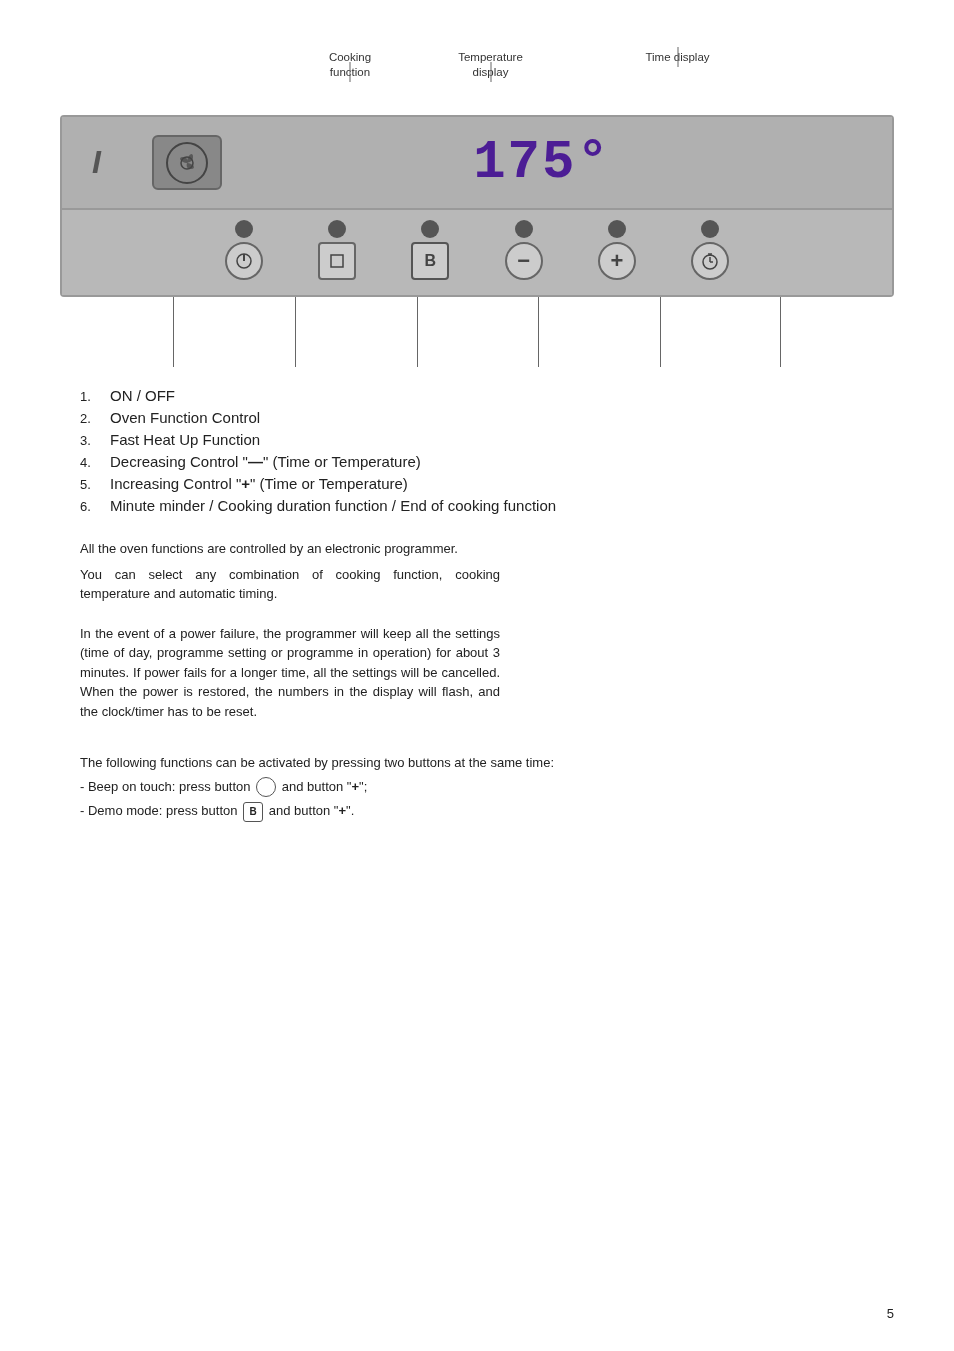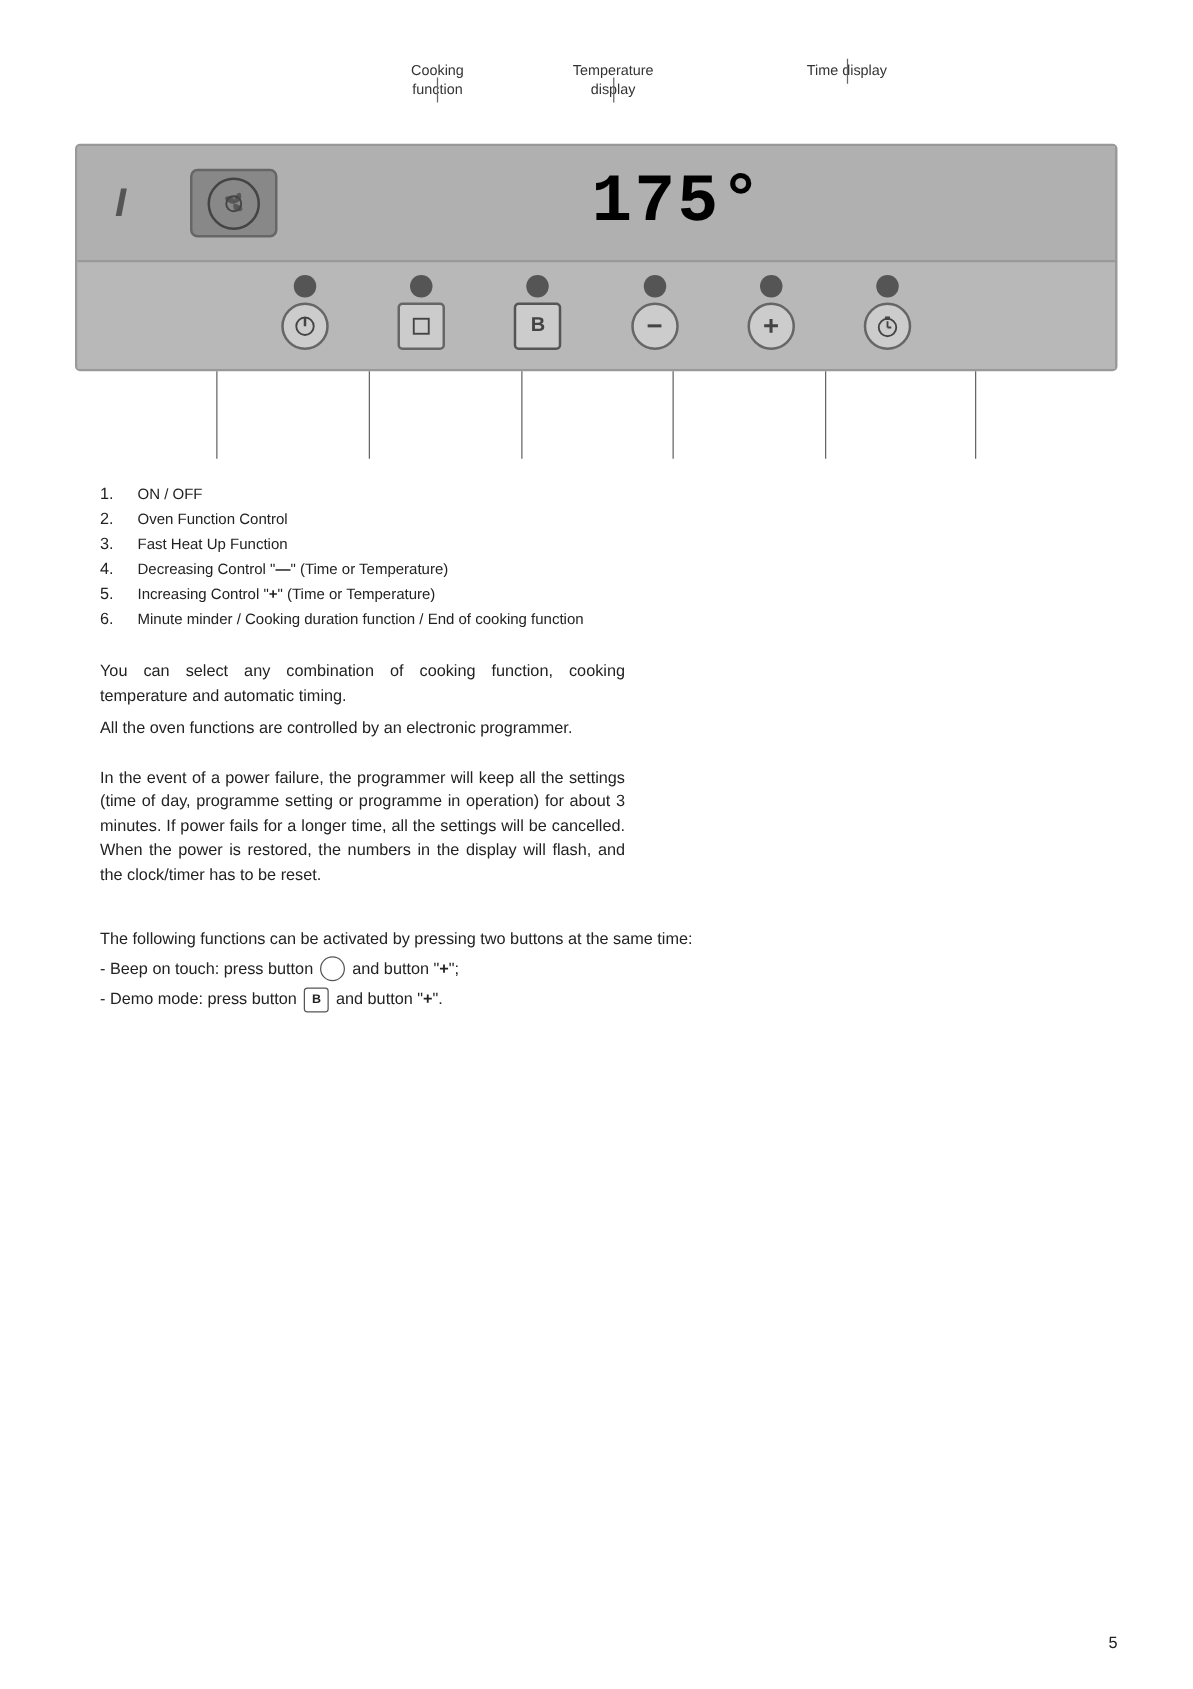--- a/index.html
+++ b/index.html
@@ -105,21 +105,21 @@
       align-items: baseline;
       gap: 5px;
     }
 
     .list-number {
       min-width: 25px;
       font-size: 13px;
     }
 
     .list-text {
-      font-size: 12px;
+      font-size: 15px;
     }
 
     
     .para-section {
       margin-bottom: 20px;
       max-width: 420px;
     }
 
     .para-section p {
       font-size: 13px;
@@ -231,21 +231,21 @@
 
           <circle cx="25" cy="22" r="6" fill="none" stroke="#444" stroke-width="1.5"></circle>
 
           <path d="M25,22 C25,14 31,10 31,16 C31,20 28,21 25,22Z" fill="#444" opacity="0.7"></path>
           <path d="M25,22 C31,22 35,28 29,28 C25,28 24,25 25,22Z" fill="#444" opacity="0.7"></path>
           <path d="M25,22 C19,22 15,16 21,16 C25,16 26,19 25,22Z" fill="#444" opacity="0.7"></path>
         </svg>
       </div>
 
       <div style="flex: 1; text-align: center;">
-        <span style="font-size: 54px; font-weight: bold; color: #000000; font-family: 'Courier New', monospace; letter-spacing: 2px;">175°</span>
+        <span style="font-size: 54px; font-weight: bold; color: #4c1d95; font-family: 'Courier New', monospace; letter-spacing: 2px;">175°</span>
       </div>
 
 
       <div style="width: 40px;"></div>
     </div>
 
     <div class="buttons-row">
       <div style="width: 50px;"></div>
 
       <div class="button-group">
@@ -337,22 +337,22 @@
       <span class="list-number">5.</span>
       <span class="list-text">Increasing Control "<span style="font-weight:bold;">+</span>" (Time or Temperature)</span>
     </div>
     <div class="list-item">
       <span class="list-number">6.</span>
       <span class="list-text">Minute minder / Cooking duration function / End of cooking function</span>
     </div>
   </div>
 
   <div class="para-section" style="margin-top: 25px; margin-left: 20px;">
+    <p>All the oven functions are controlled by an electronic programmer.</p>
     <p>You can select any combination of cooking function, cooking temperature and automatic timing.</p>
-    <p>All the oven functions are controlled by an electronic programmer.</p>
   </div>
 
   <div class="para-section" style="margin-top: 15px; margin-left: 20px;">
     <p>In the event of a power failure, the programmer will keep all the settings (time of day, programme setting or programme in operation) for about 3 minutes. If power fails for a longer time, all the settings will be cancelled. When the power is restored, the numbers in the display will flash, and the clock/timer has to be reset.</p>
   </div>
 
   <div class="functions-section" style="margin-top: 32px; margin-left: 20px;">
     <p>The following functions can be activated by pressing two buttons at the same time:</p>
     <p style="margin-top: 4px;">- Beep on touch: press button
       <span class="inline-button"></span>

